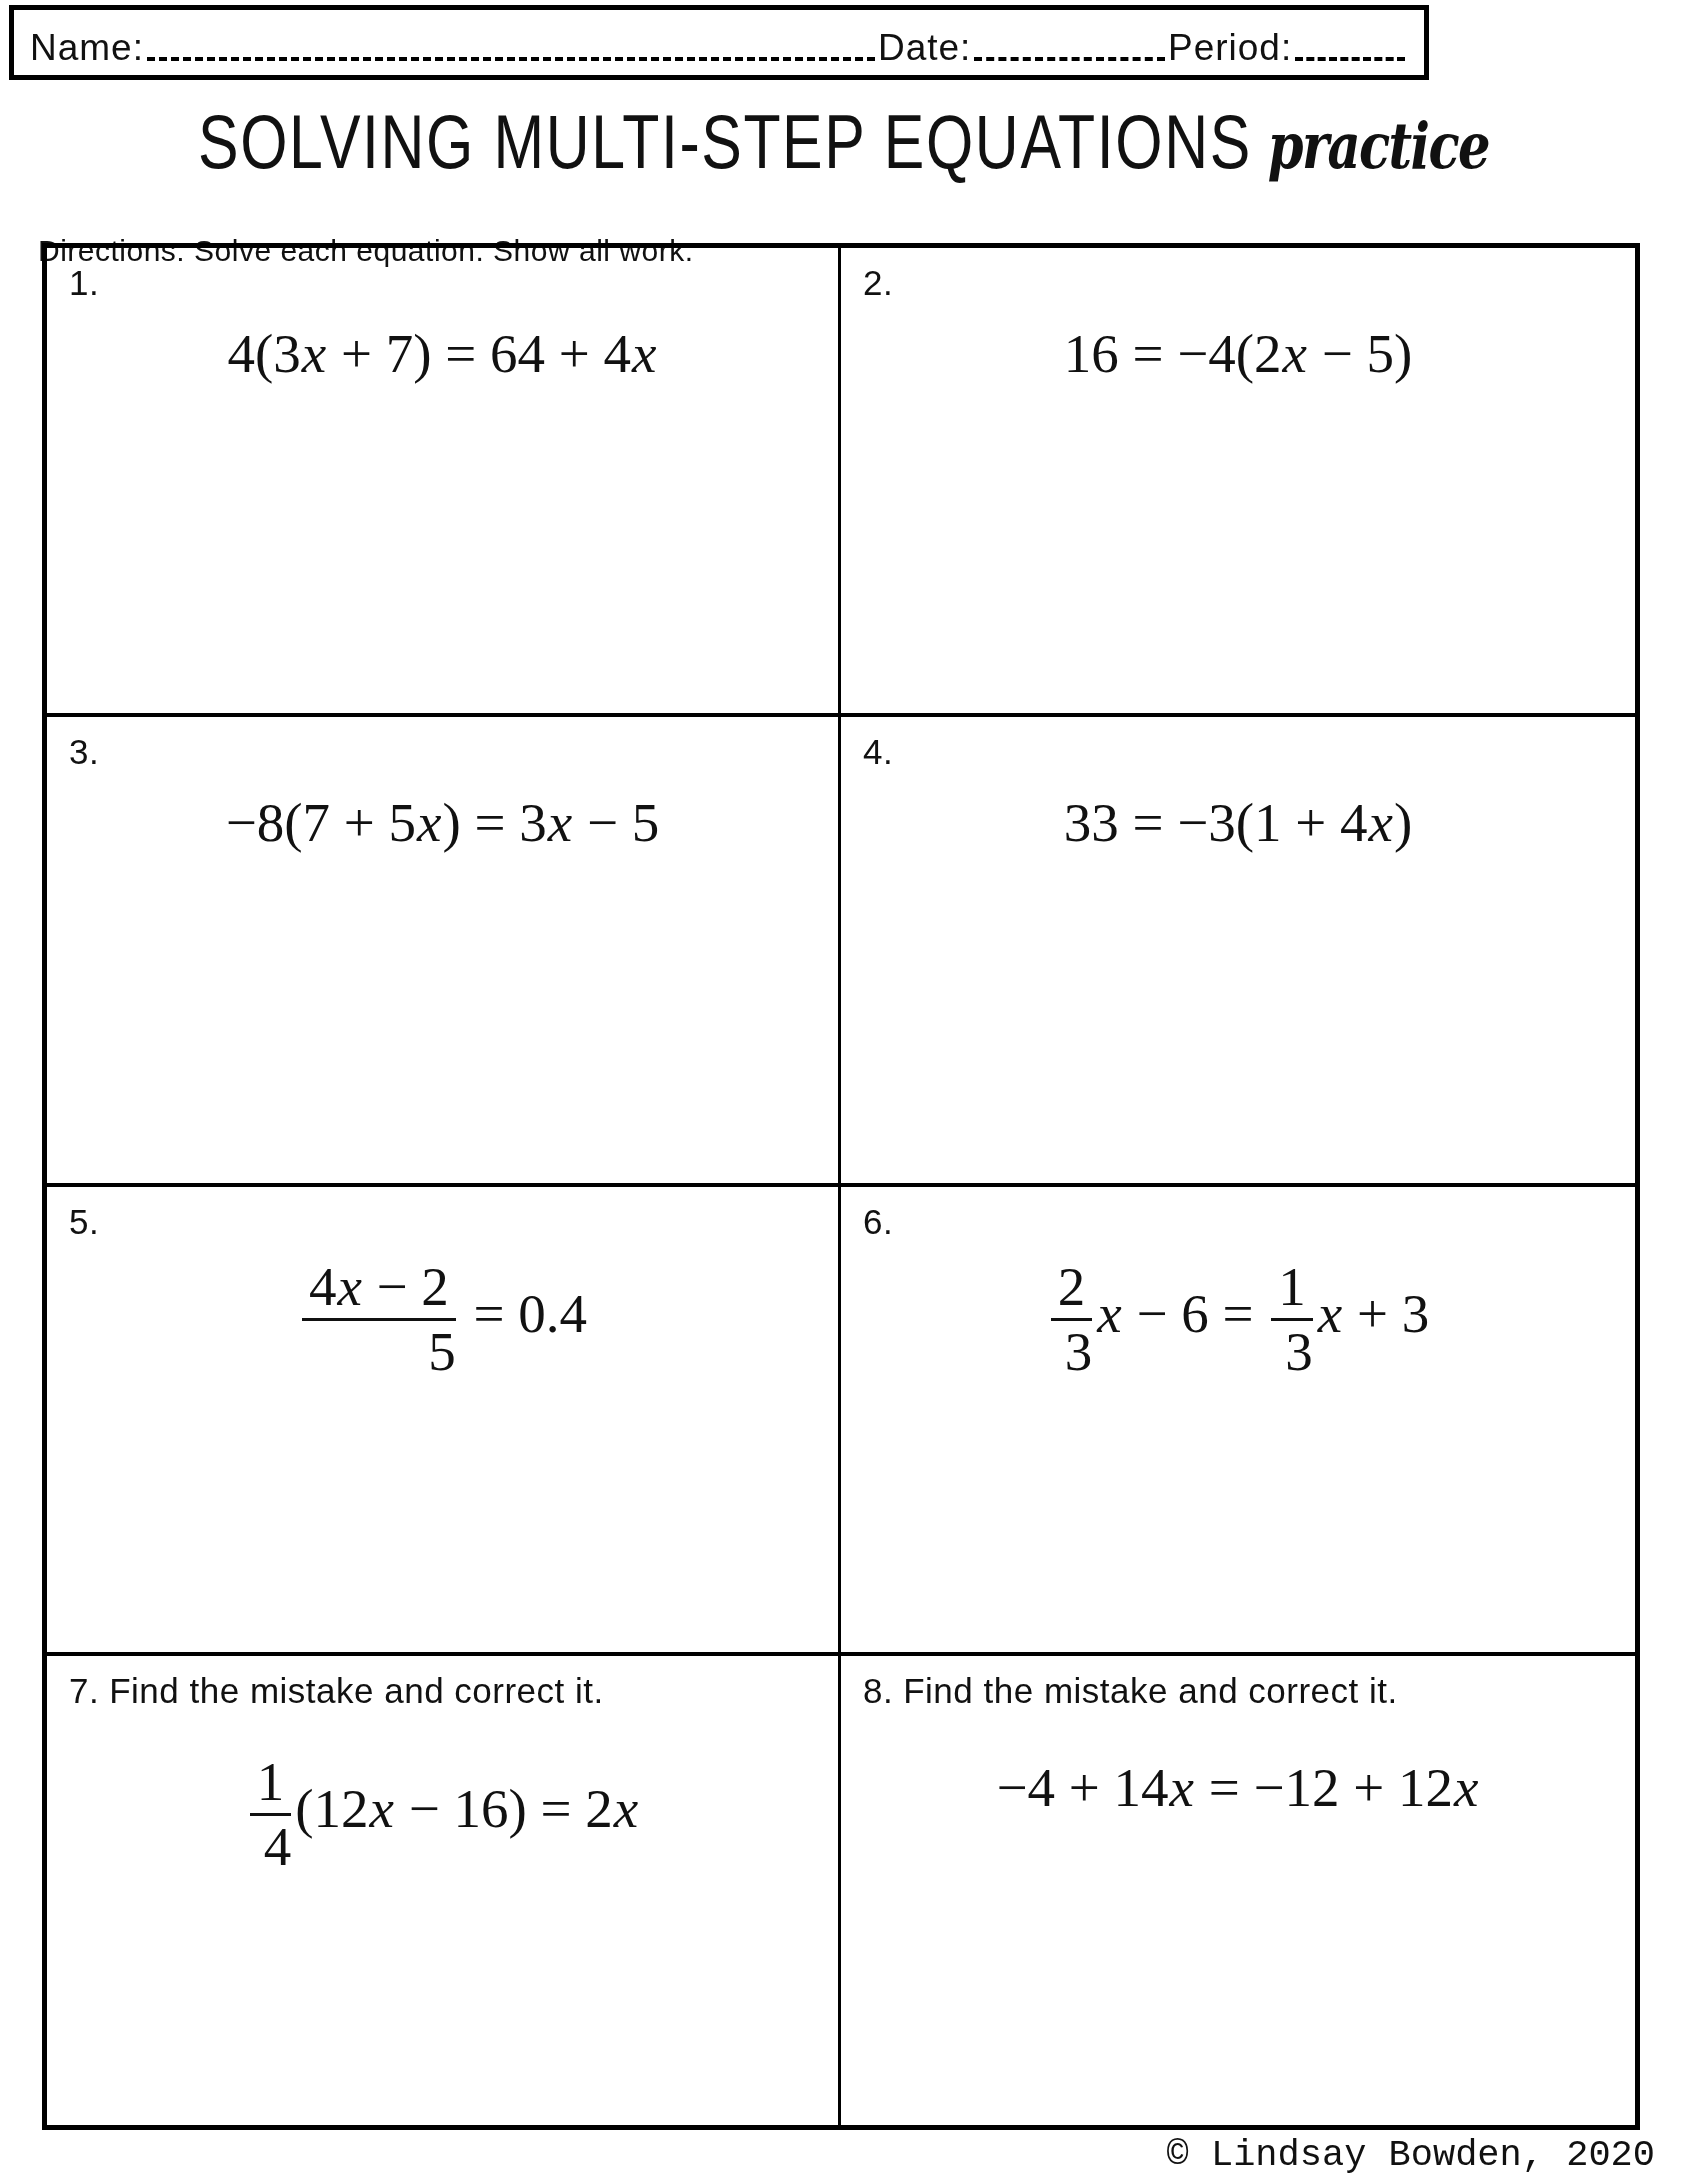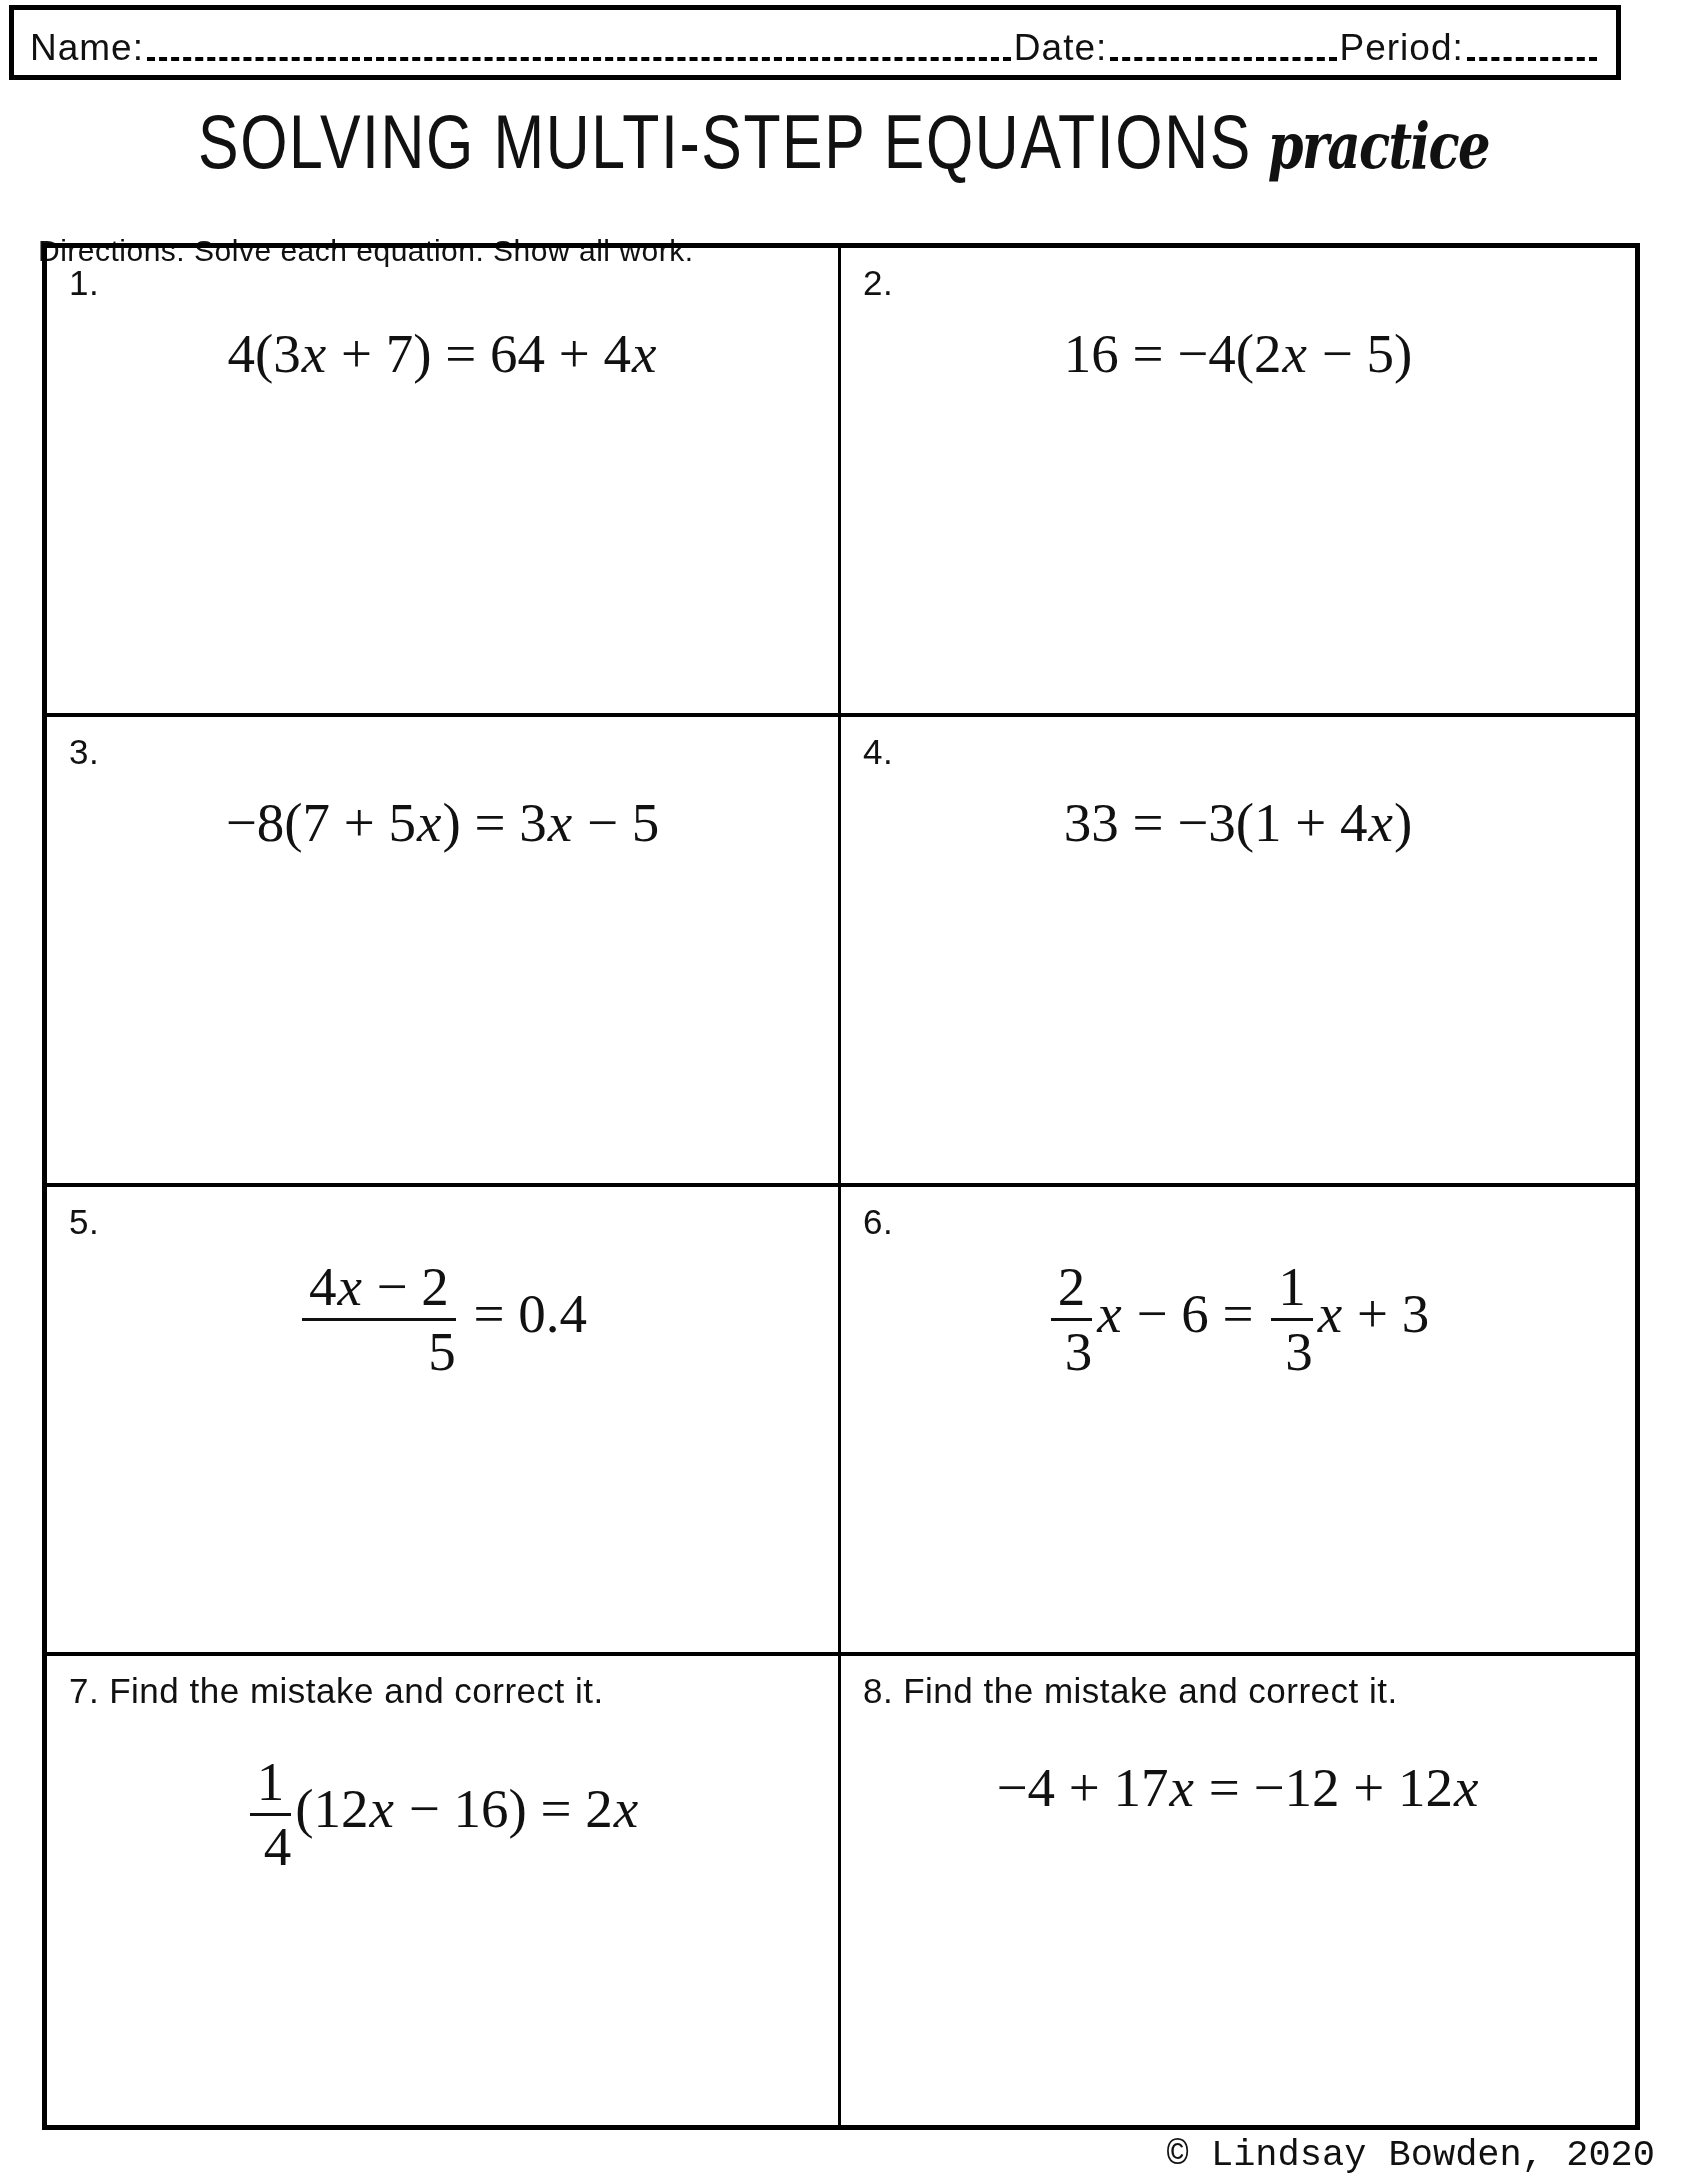--- a/index.html
+++ b/index.html
@@ -5,21 +5,21 @@
   html,body { margin:0; padding:0; background:#e8e8e8; }
   .page {
     position:relative; width:1687px; height:2183px; margin:0 auto;
     background:#ffffff; color:#111;
     font-family:"Liberation Sans", sans-serif;
     overflow:hidden;
   }
 
   
   .header-box {
-    position:absolute; left:9px; top:5px; width:1612px; height:75px;
+    position:absolute; left:9px; top:5px; width:1420px; height:75px;
     border:5px solid #000; box-sizing:border-box;
     display:flex; align-items:flex-end;
     padding:0 16px 9px 16px;
     font-size:37px; line-height:1;
   }
   .hb-label { white-space:nowrap; letter-spacing:1px; }
   .blank {
     height:0; border-bottom:4px dashed #000;
     margin:0 3px 5px 3px;
   }
@@ -136,20 +136,20 @@
       <div class="equation"><span class="frac"><span class="num"><span>2</span></span><span class="den"><span>3</span></span></span><span class="mvar">x</span><span> − 6 = </span><span class="frac"><span class="num"><span>1</span></span><span class="den"><span>3</span></span></span><span class="mvar">x</span><span> + 3</span></div>
     </div>
 
     <div class="cell mistake">
       <div class="prob-head"><span>7.</span><span class="prob-prompt">Find the mistake and correct it.</span></div>
       <div class="equation"><span class="frac"><span class="num"><span>1</span></span><span class="den"><span>4</span></span></span><span>(12</span><span class="mvar">x</span><span> − 16) = 2</span><span class="mvar">x</span></div>
     </div>
 
     <div class="cell mistake">
       <div class="prob-head"><span>8.</span><span class="prob-prompt">Find the mistake and correct it.</span></div>
-      <div class="equation"><span>−4 + 17</span><span class="mvar">x</span><span> = −12 + 12</span><span class="mvar">x</span></div>
+      <div class="equation"><span>−4 + 14</span><span class="mvar">x</span><span> = −12 + 12</span><span class="mvar">x</span></div>
     </div>
 
   </div>
 
   <div class="copyright">© Lindsay Bowden, 2020</div>
 
 </div>
 
 </body></html>

